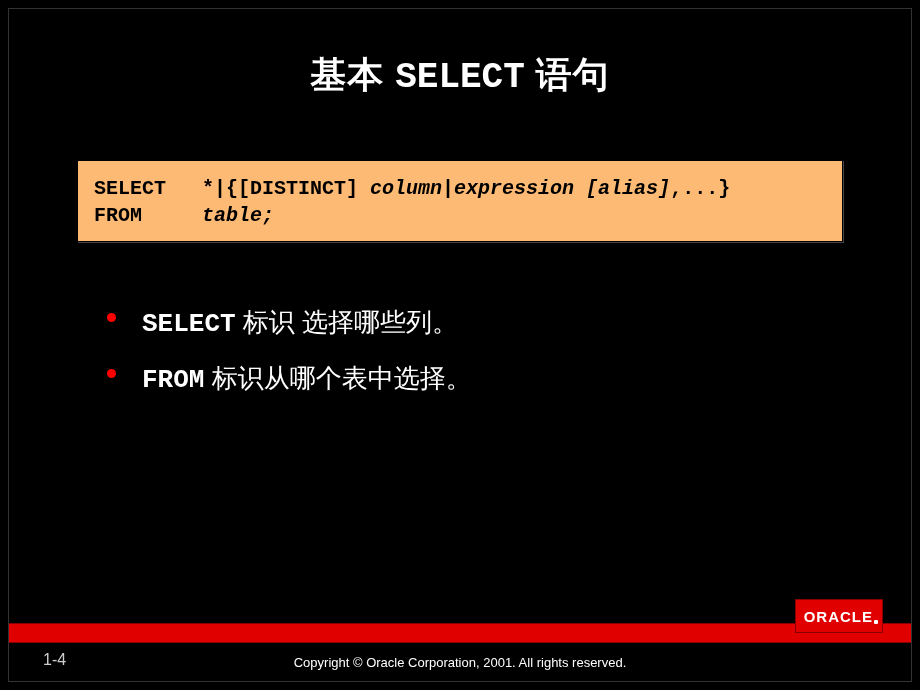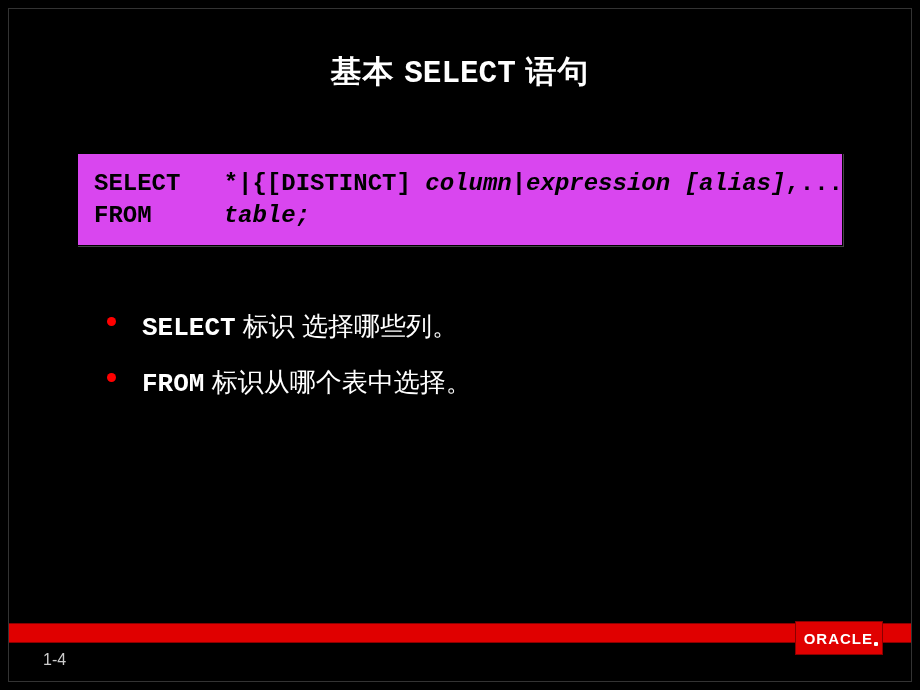--- a/index.html
+++ b/index.html
@@ -11,38 +11,38 @@
   }
   .slide {
     position: absolute;
     top: 8px; left: 8px; right: 8px; bottom: 8px;
     background: #000;
     border: 1px solid #333;
   }
   .title {
     text-align: center;
     color: #fff;
-    font-size: 31px;
+    font-size: 36px;
     font-weight: bold;
     margin-top: 42px;
     letter-spacing: 1px;
   }
   .title .code-kw {
     font-family: "Courier New", monospace;
     font-weight: bold;
     letter-spacing: 0;
   }
   .codebox {
     margin: 60px 68px 0 68px;
-    background: #d946ef;
+    background: #fdba74;
     border: 1px solid #000;
     box-shadow: 1px 1px 0 #444;
     padding: 14px 16px 12px 16px;
     font-family: "Courier New", monospace;
-    font-size: 24px;
+    font-size: 20px;
     font-weight: bold;
     color: #000;
     line-height: 1.35;
     white-space: pre;
   }
   .codebox .it { font-style: italic; }
   .bullets {
     margin: 62px 0 0 98px;
     color: #fff;
   }
@@ -72,21 +72,21 @@
     left: 0; right: 0;
     bottom: 38px;
     height: 20px;
     background: #e00000;
     border-top: 1px solid #8a0000;
     border-bottom: 1px solid #8a0000;
   }
   .oracle-tag {
     position: absolute;
     right: 28px;
-    bottom: 26px;
+    bottom: 48px;
     height: 34px;
     background: #e00000;
     border: 1px solid #8a0000;
     display: flex;
     align-items: center;
     padding: 0 4px 0 8px;
   }
   .oracle-text {
     font-family: Arial, sans-serif;
     font-weight: bold;
@@ -148,16 +148,19 @@
     </div>
   </div>
 
   <div class="footer-red"></div>
 
   <div class="oracle-tag">
     <span class="oracle-text">ORACLE</span>
     <span class="oracle-dot"></span>
   </div>
 
+  <div class="footer-black">
+    <span>Copyright © Oracle Corporation, 2001. All rights reserved.</span>
+  </div>
 
   <div class="page-num">1-4</div>
 
 </div>
 
 </body></html>

